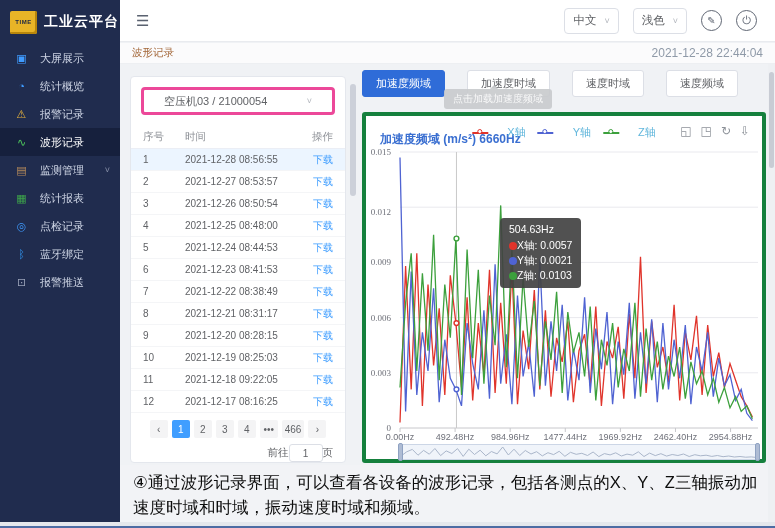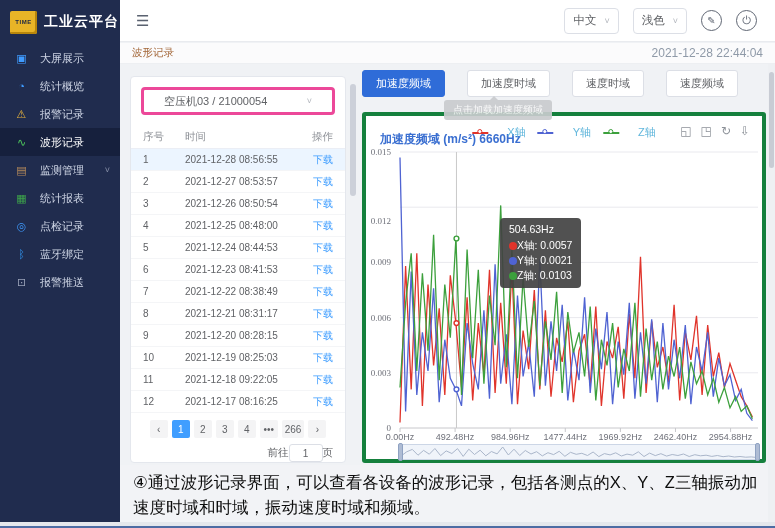--- a/index.html
+++ b/index.html
@@ -47,21 +47,21 @@
   .goto-input { width:34px; height:18px; border:1px solid #dcdfe6; border-radius:3px; text-align:center; font-size:10px; color:#606266; font-family:inherit; }
   .vscroll { position:absolute; left:350px; top:78px; width:6px; height:385px; z-index:2; }
   .vscroll .thumb { position:absolute; top:6px; left:0; width:6px; height:112px; background:#ccd0d9; border-radius:3px; cursor:pointer; }
   .page-scroll { position:absolute; right:0; top:64px; width:7px; height:458px; background:#eef0f3; z-index:6; }
   .page-scroll .thumb { position:absolute; top:8px; left:1px; width:5px; height:96px; background:#c8ccd4; border-radius:3px; cursor:pointer; }
 
   
   .tab-row { position:absolute; left:362px; top:70px; display:flex; gap:22px; z-index:2; }
   .tab-btn { background:#fff; border:1px solid #dcdfe6; border-radius:3px; font-size:11px; color:#606266; padding:5px 13px; cursor:pointer; white-space:nowrap; }
   .tab-btn.on { background:#2f6cd8; border-color:#2f6cd8; color:#fff; }
-  .tab-tip { position:absolute; left:444px; top:100px; background:#c9cbce; color:#fafafa; font-size:10px; padding:3px 9px; border-radius:3px; z-index:3; opacity:.92; }
+  .tab-tip { position:absolute; left:444px; top:89px; background:#c9cbce; color:#fafafa; font-size:10px; padding:3px 9px; border-radius:3px; z-index:3; opacity:.92; }
   .tab-tip:before { content:""; position:absolute; top:-4px; left:46px; border-left:4px solid transparent; border-right:4px solid transparent; border-bottom:4px solid #c9cbce; }
 
   
   .chart-card { position:absolute; left:362px; top:112px; width:404px; height:351px; background:#fff; border:4px solid #15803d; border-radius:3px; z-index:1; }
   .ch-title { position:absolute; left:14px; top:15px; font-size:12px; font-weight:bold; color:#3a6fd1; }
   .legend { position:absolute; left:50%; transform:translateX(-50%); top:9px; display:flex; gap:12px; white-space:nowrap; }
   .lg-item { display:flex; align-items:center; gap:19px; cursor:pointer; }
   .lg-marker { width:16px; height:2px; position:relative; }
   .lg-marker i { position:absolute; left:5px; top:-2.5px; width:5px; height:5px; border-radius:50%; border:1.6px solid; background:#fff; display:block; }
   .lg-label { font-size:11px; color:#62b7dc; }
@@ -232,21 +232,21 @@
           <span class="c3"><span class="dl-link">下载</span></span>
         </div>
       </div>
     <div id="pager" class="pager">
         <span class="pg-btn">‹</span>
         <span class="pg-btn on">1</span>
         <span class="pg-btn">2</span>
         <span class="pg-btn">3</span>
         <span class="pg-btn">4</span>
         <span class="pg-btn">•••</span>
-        <span class="pg-btn">266</span>
+        <span class="pg-btn">466</span>
         <span class="pg-btn">›</span>
       </div>
     <div class="goto-row">
       <span>前往</span>
       <input class="goto-input" value="1" style="">
       <span>页</span>
     </div>
   </section>
 
   <div class="vscroll">
@@ -311,21 +311,21 @@
           <polyline points="0.0,235.5 5.6,150.9 11.2,101.2 16.8,219.0 22.4,121.4 28.0,198.7 33.6,82.8 39.2,228.2 44.8,132.5 50.3,185.8 55.9,86.5 61.5,242.9 67.1,97.5 72.7,206.1 78.3,117.8 83.9,231.8 89.5,143.5 95.1,193.2 100.7,53.4 106.3,215.3 111.9,97.5 117.5,226.3 123.1,125.1 128.7,195.0 134.3,149.0 139.8,233.7 145.4,169.3 151.0,207.9 156.6,139.8 162.2,241.0 167.8,160.1 173.4,200.6 179.0,180.3 184.6,224.5 190.2,154.6 195.8,248.4 201.4,187.7 207.0,213.4 212.6,171.1 218.2,235.5 223.8,196.9 229.3,219.0 234.9,150.9 240.5,244.7 246.1,176.6 251.7,228.2 257.3,189.5 262.9,237.4 268.5,204.2 274.1,224.5 279.7,195.0 285.3,246.6 290.9,209.8 296.5,231.8 302.1,219.0 307.7,242.9 313.3,226.3 318.8,250.2 324.4,235.5 330.0,255.8 335.6,244.7 341.2,259.4 346.8,253.9 352.4,266.8" fill="none" stroke="#3ca03c" stroke-width="1.3"></polyline>
           <circle cx="56.45548125" cy="171.12" r="2.4" fill="#fff" stroke="#e0342b" stroke-width="1.4"></circle>
           <circle cx="56.45548125" cy="237.36" r="2.4" fill="#fff" stroke="#4f63d2" stroke-width="1.4"></circle>
           <circle cx="56.45548125" cy="86.48000000000002" r="2.4" fill="#fff" stroke="#3ca03c" stroke-width="1.4"></circle>
         </svg>
       <div id="ylabs">
           <span class="ylab" style="top: 276px;">0</span>
           <span class="ylab" style="top: 220.8px;">0.003</span>
           <span class="ylab" style="top: 165.6px;">0.006</span>
           <span class="ylab" style="top: 110.4px;">0.009</span>
-          <span class="ylab" style="top: 69px;">0.012</span>
+          <span class="ylab" style="top: 60px;">0.012</span>
           <span class="ylab" style="top: 0px;">0.015</span>
         </div>
       <div id="xlabs">
           <span class="xlab" style="left: 0px;">0.00Hz</span>
           <span class="xlab" style="left: 55.0962px;">492.48Hz</span>
           <span class="xlab" style="left: 110.192px;">984.96Hz</span>
           <span class="xlab" style="left: 165.289px;">1477.44Hz</span>
           <span class="xlab" style="left: 220.385px;">1969.92Hz</span>
           <span class="xlab" style="left: 275.481px;">2462.40Hz</span>
           <span class="xlab" style="left: 330.577px;">2954.88Hz</span>

